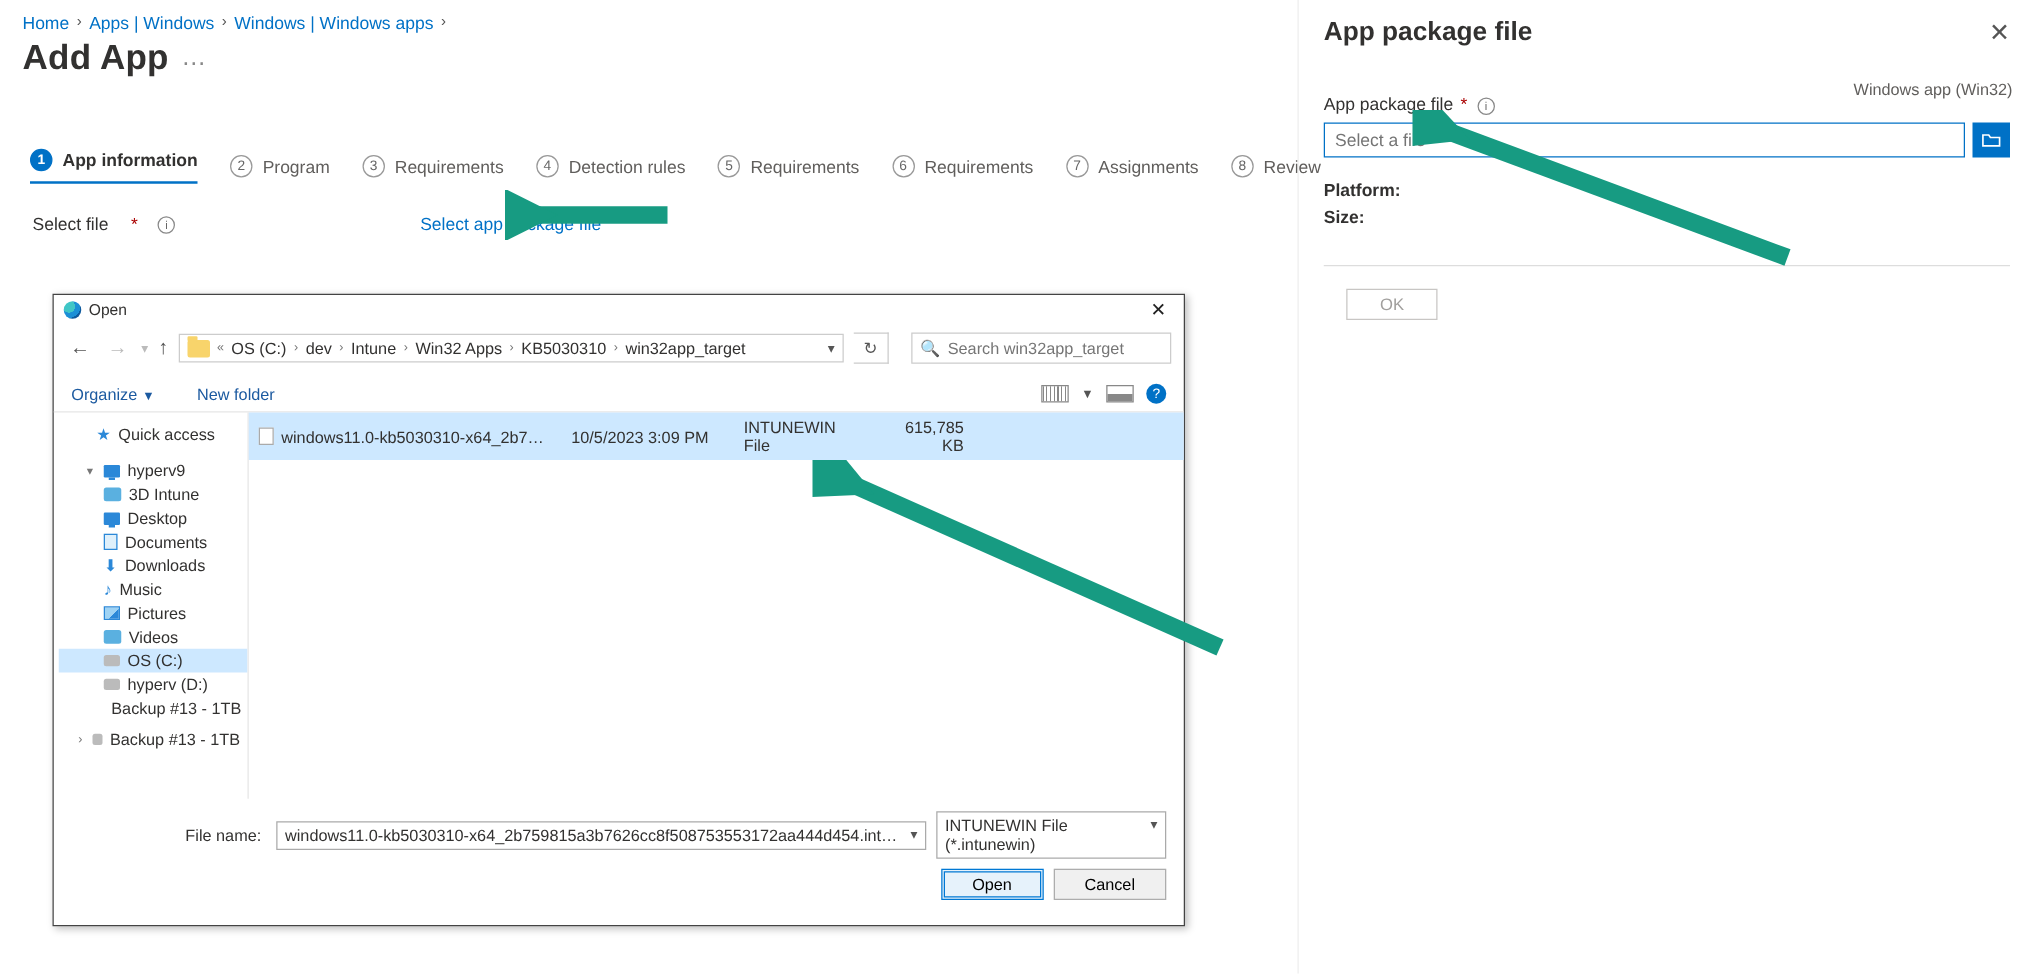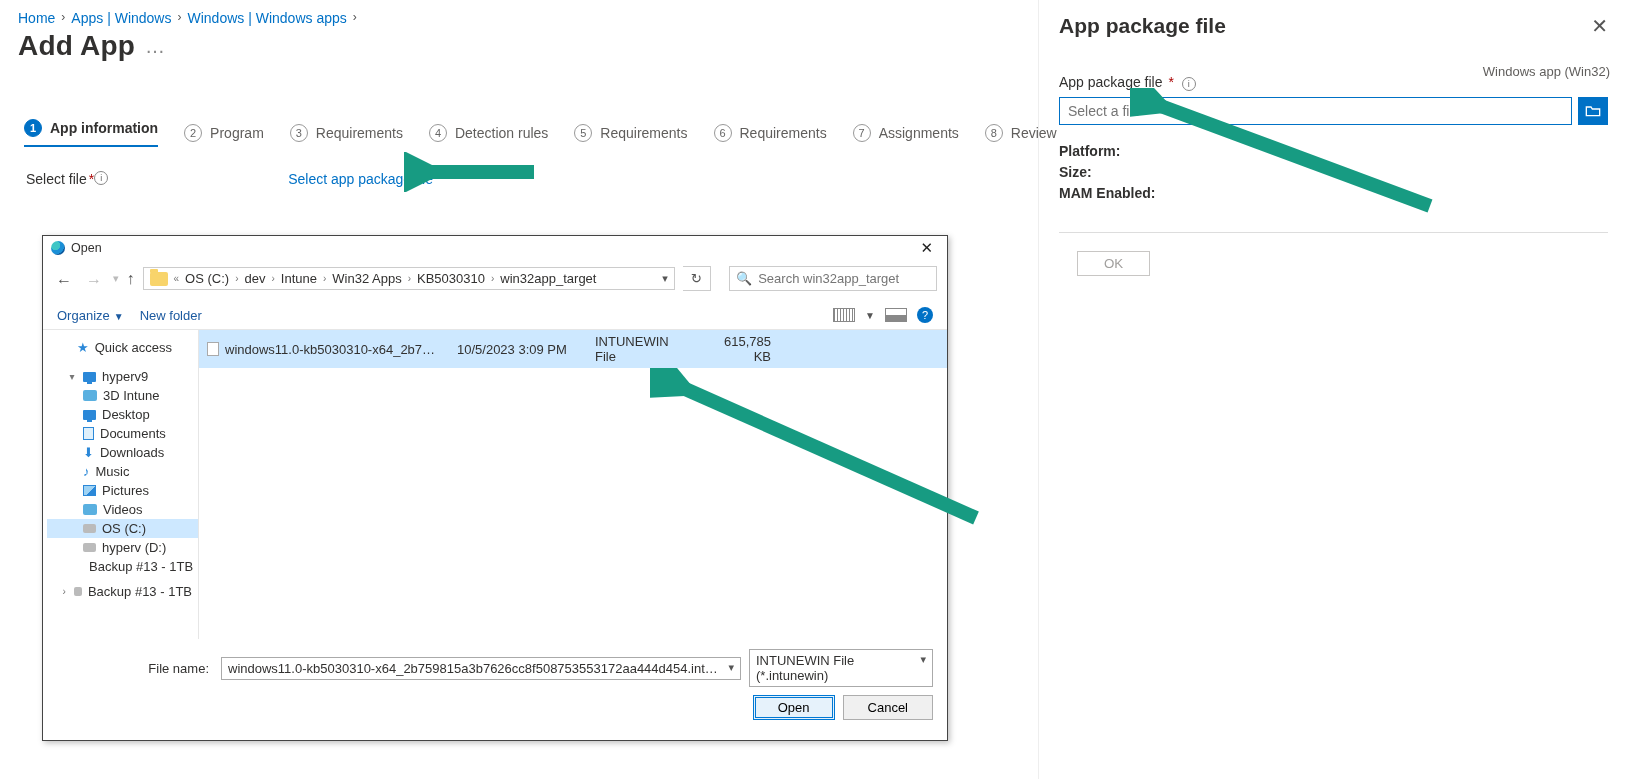--- a/index.html
+++ b/index.html
@@ -21,21 +21,21 @@
   .dots { font-size: 20px; color: #888; }
   .subtitle { padding: 2px 18px 0; color: #605e5c; font-size: 13px; text-align: right; }
   .wizard { display: flex; gap: 26px; padding: 40px 24px 10px; align-items: center; }
   .step { display: flex; align-items: center; gap: 8px; color: #605e5c; font-size: 14px; }
   .step .bubble {
     width: 18px; height: 18px; border: 1px solid #999; border-radius: 50%;
     display: flex; align-items: center; justify-content: center; font-size: 11px; color: #666;
   }
   .step.active .bubble { background: #0071c6; border-color: #0071c6; color: #fff; }
   .step.active { color: #323130; font-weight: 600; border-bottom: 2px solid #0071c6; padding-bottom: 8px; }
-  .field-row { display: flex; align-items: flex-start; padding: 14px 26px; gap: 0; }
+  .field-row { display: flex; align-items: flex-end; padding: 14px 26px; gap: 16px; }
   .req { color: #a00; margin-left: 2px; }
   .info-ico { display: inline-block; width: 14px; height: 14px; border: 1px solid #888; border-radius: 50%; font-size: 9px; color: #666; text-align: center; line-height: 12px; }
   .link-action { color: #0071c6; cursor: pointer; margin-left: 180px; }
 
   
   .right-panel {
     position: absolute; top: 0; right: 0; width: 590px; height: 100%;
     border-left: 1px solid #eee;
     padding: 14px 20px;
   }
@@ -86,21 +86,21 @@
   .addr .chev { color: #777; font-size: 10px; }
   .addr .seg { cursor:pointer; }
   .addr-drop { margin-left:auto; color:#555; font-size:11px; cursor:pointer;}
   .refresh { padding: 4px 8px; border-left:1px solid #eee; color:#555; background:none;border:1px solid #ccc;border-left:none;cursor:pointer;}
   .search { border: 1px solid #ccc; padding: 4px 6px; width: 208px; margin-left: 10px; display:flex;align-items:center;gap:6px;}
   .search input { border:none; outline:none; font-size:13px; width:100%;}
   .mag { color:#888; font-size:13px;}
   .dlg-toolbar { display: flex; align-items: center; padding: 6px 14px; border-bottom: 1px solid #e6e6e6; font-size: 13px; }
   .org { color: #1c5aa0; cursor: pointer; }
   .org .caret{font-size:10px;margin-left:4px;}
-  .newf { color: #1c5aa0; margin-left: 16px; cursor: pointer; }
+  .newf { color: #1c5aa0; margin-left: 34px; cursor: pointer; }
   .dlg-toolbar .right { margin-left: auto; display: flex; gap: 10px; align-items: center; color:#555;}
   .view-ico { width:22px;height:14px;border:1px solid #888; background:
     repeating-linear-gradient(90deg,#888 0 1px,transparent 1px 3px);
     cursor:pointer;
   }
   .help-ico { width:16px;height:16px;border-radius:50%;background:#0071c6;color:#fff;font-size:11px;text-align:center;line-height:16px;cursor:pointer;}
   .dlg-body { flex:1; display: flex; min-height:0;}
   .tree {
     width: 156px; border-right: 1px solid #e6e6e6; padding: 8px 0 8px 4px;
     font-size: 13px; overflow: hidden;
@@ -220,21 +220,20 @@
     <input class="rp-input" readonly="" placeholder="Select a file" style="">
     <button class="rp-btn-file">
       <svg width="16" height="14" viewBox="0 0 24 20" fill="none" stroke="#fff" stroke-width="2">
           <path d="M2 4h7l2 3h11v10H2z"></path>
         </svg>
     </button>
   </div>
   <div class="rp-meta">
     <div><b>Platform:</b></div>
     <div><b>Size:</b></div>
-    <div><b>MAM Enabled:</b></div>
   </div>
   <div class="rp-divider"></div>
   <button class="rp-ok" disabled="">OK</button>
 </div>
 
 <div class="dialog">
   <div class="dlg-title">
     <span class="edge-ico"></span>
     <span>Open</span>
     <button class="x">✕</button>

